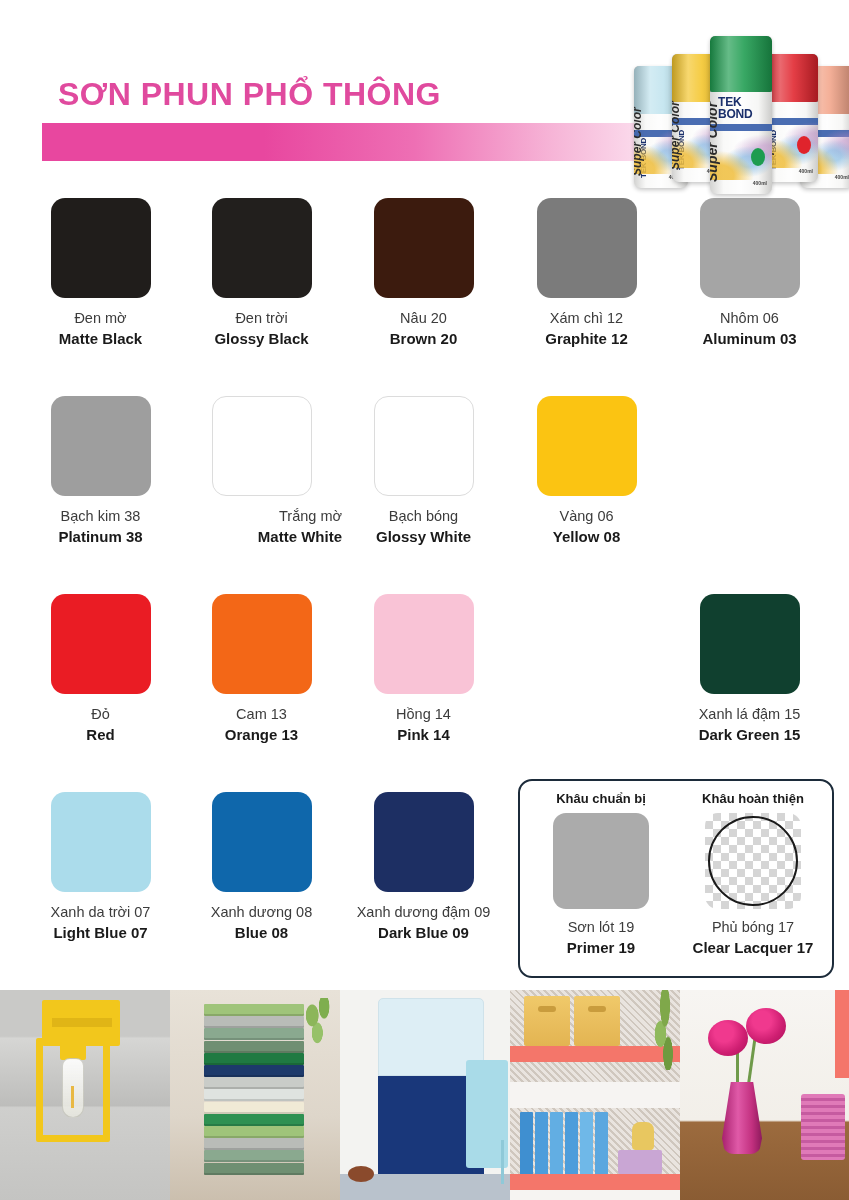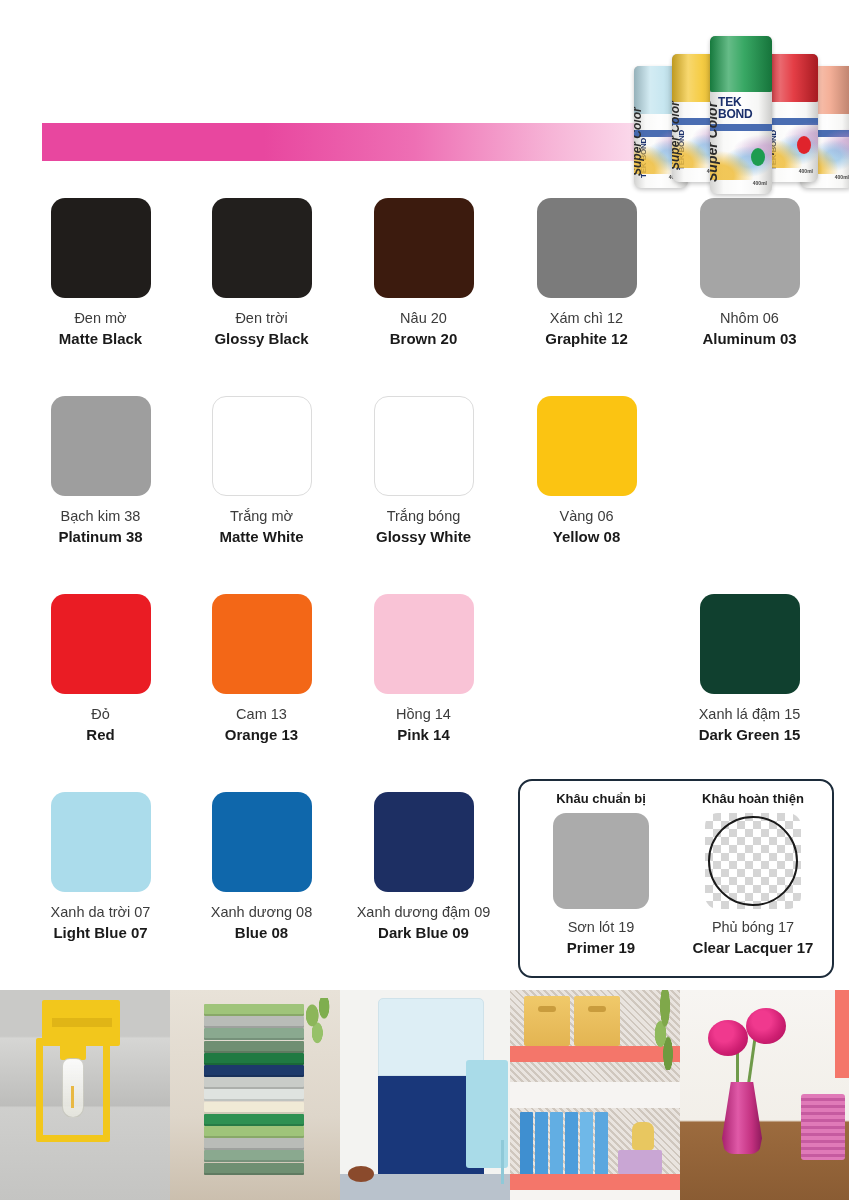--- a/index.html
+++ b/index.html
@@ -345,20 +345,21 @@
       background: repeating-linear-gradient(to bottom,#e07ab8 0 4px,#c65ba0 4px 7px); border-radius:3px; }
   .p5 .accent { position:absolute; right:0; top:0; width:14px; height:88px; background:#f4766a; }
 </style>
 </head>
 <body>
 
 <div id="page">
 
   <div class="header">
 
+    <div class="header-title" style="color: rgb(224, 74, 158);">SƠN PHUN PHỔ THÔNG</div>
 
     <div class="header-band"></div>
 
     <div class="cans">
 
       <div class="can" style="left:6px; bottom:6px; height:122px; z-index:1;">
         <div class="cap" style="background:#bfe3ee;"></div>
         <div class="brand" style="top:112px;">TEK BOND</div>
         <div class="bluebar"></div>
         <div class="swoosh"></div>
@@ -436,28 +437,28 @@
         <div class="label-en">Aluminum 03</div>
       </div>
     </div>
 
     <div class="row">
       <div class="cell" style="left:20px;">
         <div class="swatch" id="s10" style="background: rgb(158, 158, 158);"></div>
         <div class="label-vi">Bạch kim 38</div>
         <div class="label-en">Platinum 38</div>
       </div>
-      <div class="cell" style="left:181px;">
+      <div class="cell" style="left:181px;text-align:right;">
         <div class="swatch bordered" id="s11" style="background: rgb(255, 255, 255);"></div>
         <div class="label-vi">Trắng mờ</div>
         <div class="label-en">Matte White</div>
       </div>
       <div class="cell" style="left:343px;">
         <div class="swatch bordered" id="s12" style="background: rgb(255, 255, 255);"></div>
-        <div class="label-vi">Trắng bóng</div>
+        <div class="label-vi">Bạch bóng</div>
         <div class="label-en">Glossy White</div>
       </div>
       <div class="cell" style="left:506px;">
         <div class="swatch" id="s13" style="background: rgb(251, 196, 18);"></div>
         <div class="label-vi">Vàng 06</div>
         <div class="label-en">Yellow 08</div>
       </div>
     </div>
 
     <div class="row">

